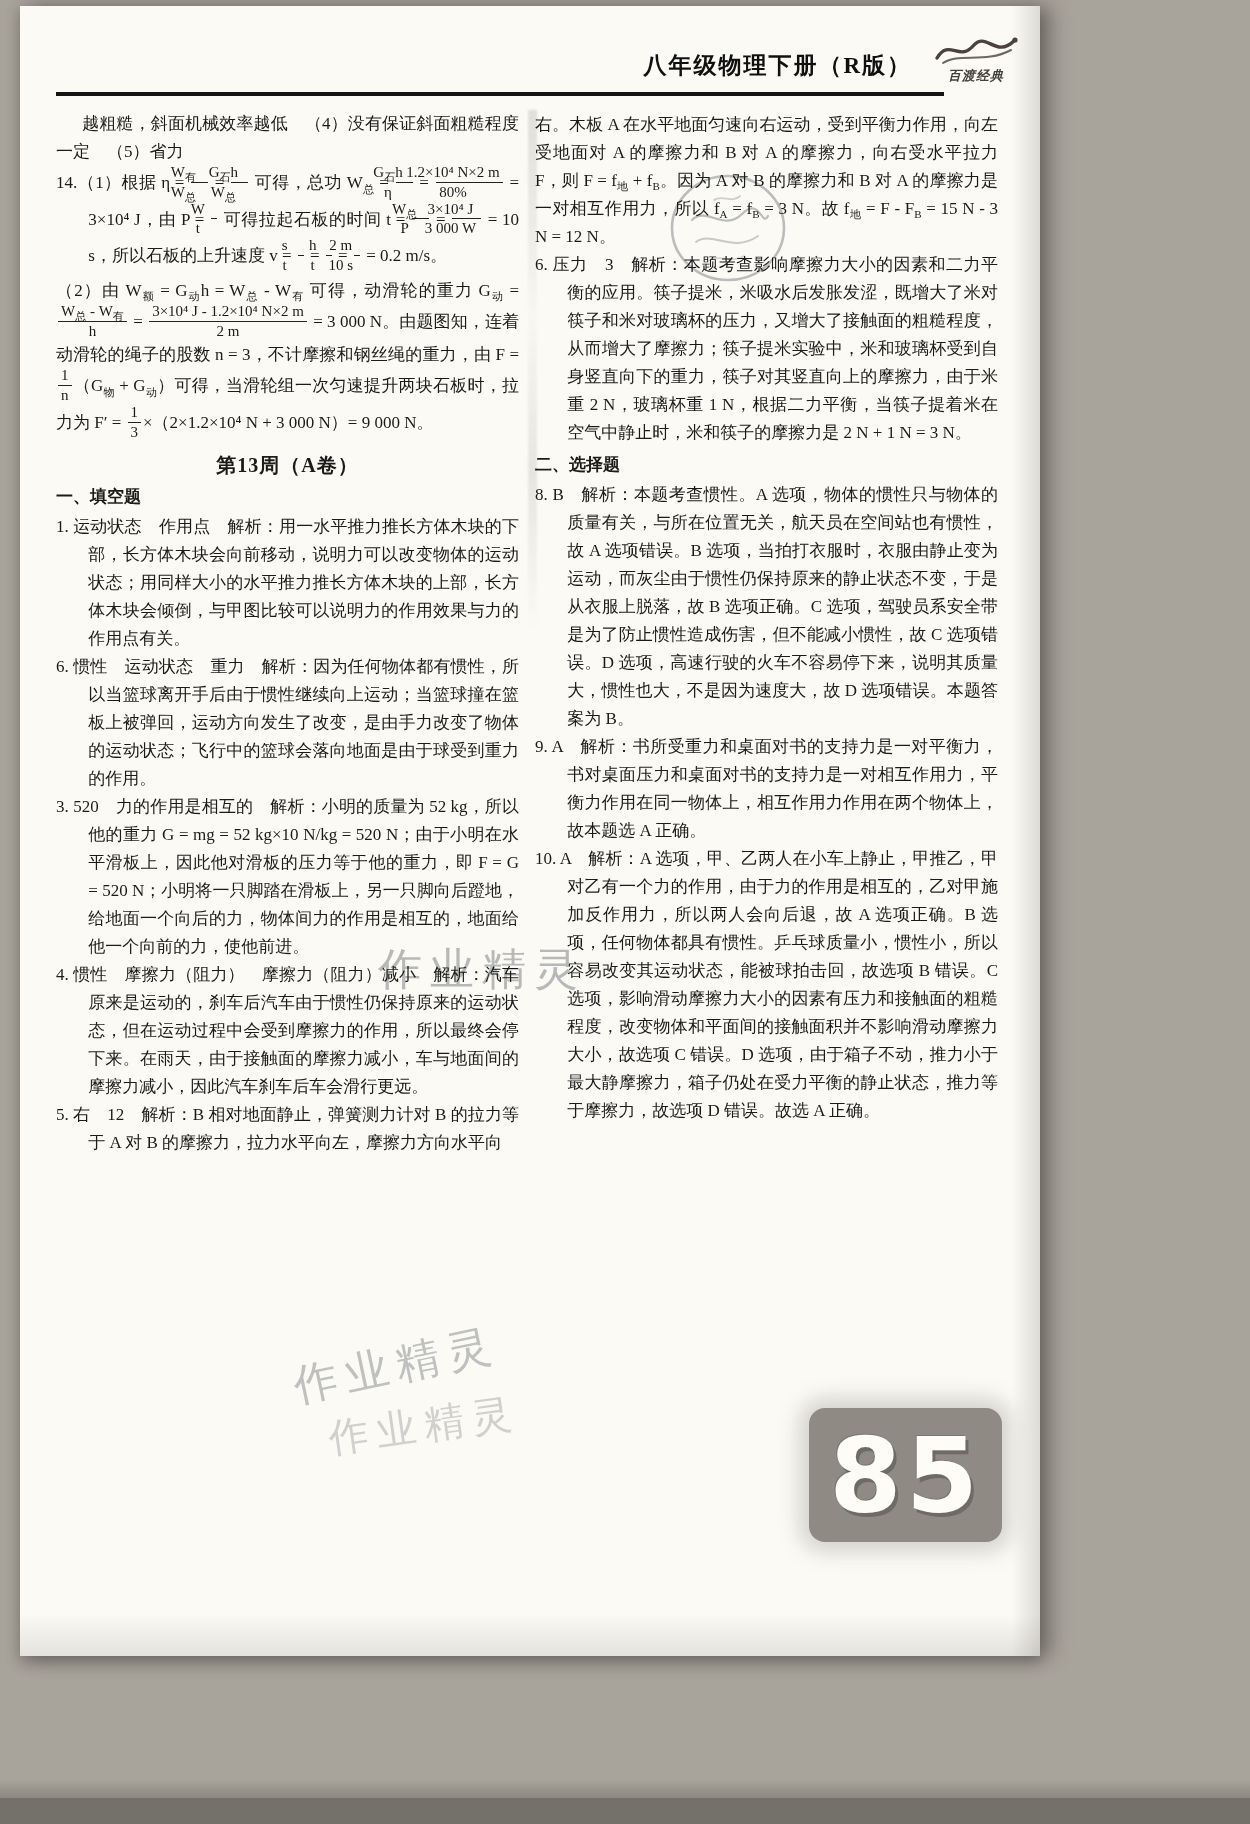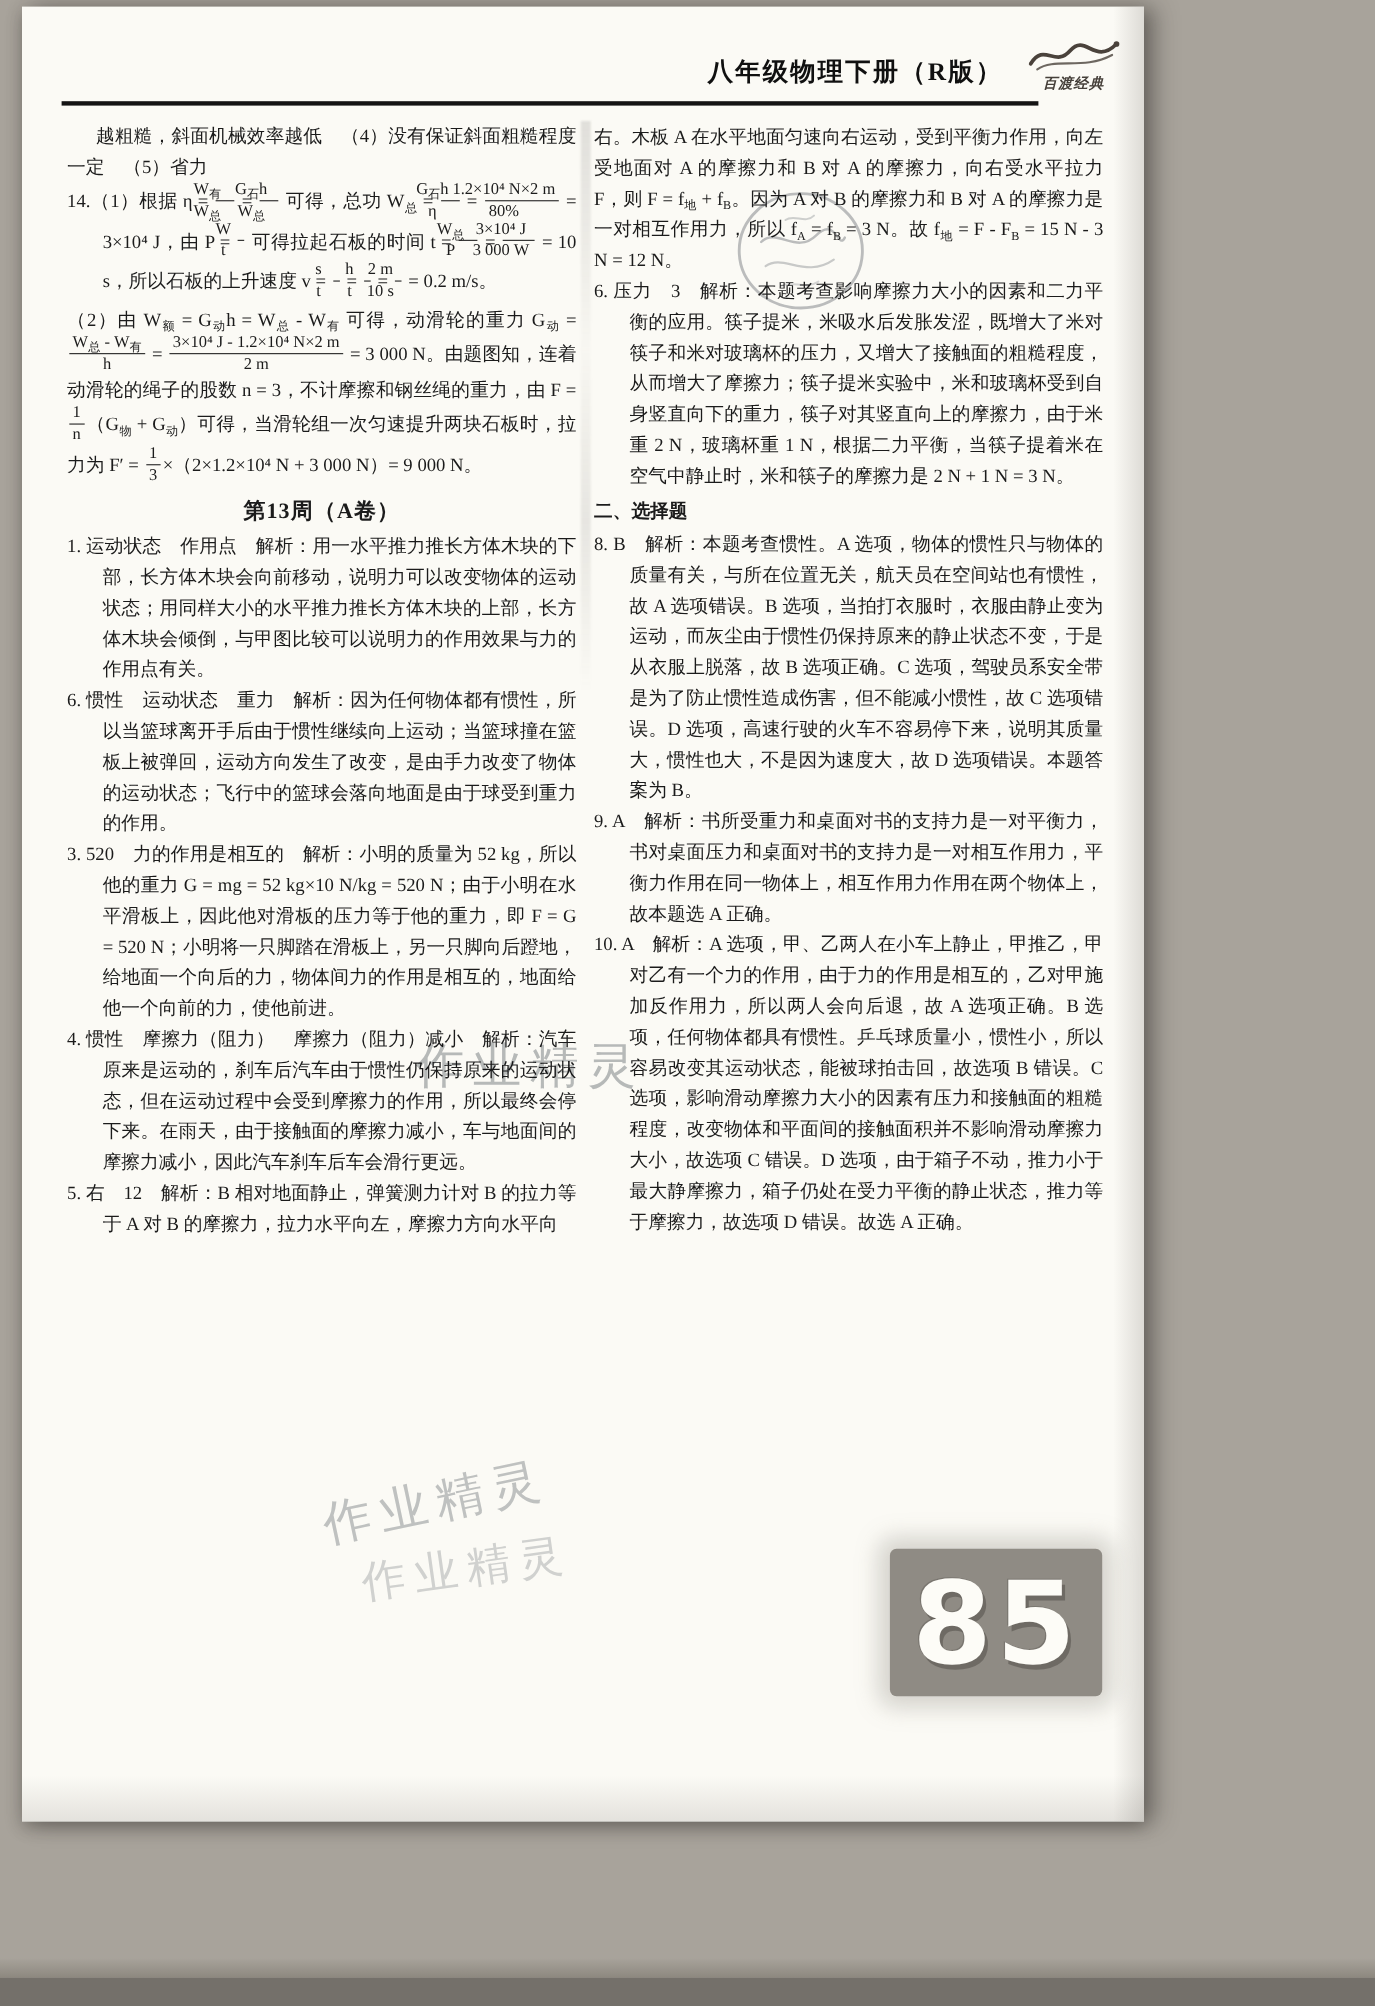--- a/index.html
+++ b/index.html
@@ -33,21 +33,21 @@
 
   .rule { position:absolute; top:86px; left:36px; width:888px; height:4px; background:#141414; }
 
   .spine-smudge { position:absolute; left:508px; top:104px; width:9px; height:520px;
     background:linear-gradient(to bottom, rgba(90,88,84,.16), rgba(90,88,84,.02) 40%, rgba(90,88,84,.12) 70%, rgba(90,88,84,0));
     filter:blur(1px); pointer-events:none; }
 
   .cols {
     position:absolute; top:104px; left:36px; width:952px;
     display:flex; gap:16px;
-    font-size:17px; line-height:28px; color:#1b1b1b; text-align:justify;justify-content:center;
+    font-size:17px; line-height:28px; color:#1b1b1b; text-align:justify;
   }
   .col { width:463px; }
 
   .blk { margin:0; }
   .para { text-indent:1.55em; }
   .cont { margin-top:1px; }
   .item { padding-left:1.9em; text-indent:-1.9em; }
   .heading { font-weight:bold; margin:4px 0 2px; }
   .title { font-weight:bold; text-align:center; font-size:20px; margin:8px 0 4px; letter-spacing:1px; text-indent:0; }
 
@@ -56,21 +56,21 @@
   .frac { display:inline-block; vertical-align:middle; text-align:center;
     font-size:15px; line-height:1.12; margin:0 2px; transform:translateY(-2px); }
   .fnum { display:block; padding:0 3px 1px; border-bottom:1.3px solid #222; }
   .fden { display:block; padding:1px 3px 0; }
 
   .page-num {
     position:absolute; right:38px; top:1402px; z-index:4;
     background:#8f8b84; color:#fdfcf7;
     font-family:"DejaVu Sans","Liberation Sans",sans-serif;
     font-weight:800; font-size:104px; line-height:1;
-    padding:16px 20px 14px; border-radius:6px; letter-spacing:4px;
+    padding:16px 20px 14px; border-radius:16px; letter-spacing:4px;
     text-shadow:3px 4px 0 rgba(84,80,74,.55), -1px -1px 0 rgba(84,80,74,.35);
     box-shadow:0 0 20px 10px rgba(143,139,132,.35);
   }
 
   .watermark {
     position:absolute; z-index:5; pointer-events:none;
     color:#80868c; opacity:.55; mix-blend-mode:multiply;
     font-size:44px; letter-spacing:8px;
     font-family:"Liberation Sans","DejaVu Sans",sans-serif;
   }
@@ -101,20 +101,21 @@
 
   <div class="rule"></div>
   <div class="spine-smudge"></div>
 
   <div class="cols">
     <div class="col" id="left-column">
         <div class="blk para">越粗糙，斜面机械效率越低　（4）没有保证斜面粗糙程度一定　（5）省力</div>
         <div class="blk item">14.（1）根据 η = <span class="frac"><span class="fnum">W<sub>有</sub></span><span class="fden">W<sub>总</sub></span></span> = <span class="frac"><span class="fnum">G<sub>石</sub>h</span><span class="fden">W<sub>总</sub></span></span> 可得，总功 W<sub>总</sub> = <span class="frac"><span class="fnum">G<sub>石</sub>h</span><span class="fden">η</span></span> = <span class="frac"><span class="fnum">1.2×10⁴ N×2 m</span><span class="fden">80%</span></span> = 3×10⁴ J，由 P = <span class="frac"><span class="fnum">W</span><span class="fden">t</span></span> 可得拉起石板的时间 t = <span class="frac"><span class="fnum">W<sub>总</sub></span><span class="fden">P</span></span> = <span class="frac"><span class="fnum">3×10⁴ J</span><span class="fden">3 000 W</span></span> = 10 s，所以石板的上升速度 v = <span class="frac"><span class="fnum">s</span><span class="fden">t</span></span> = <span class="frac"><span class="fnum">h</span><span class="fden">t</span></span> = <span class="frac"><span class="fnum">2 m</span><span class="fden">10 s</span></span> = 0.2 m/s。</div>
         <div class="blk cont">（2）由 W<sub>额</sub> = G<sub>动</sub>h = W<sub>总</sub> - W<sub>有</sub> 可得，动滑轮的重力 G<sub>动</sub> = <span class="frac"><span class="fnum">W<sub>总</sub> - W<sub>有</sub></span><span class="fden">h</span></span> = <span class="frac"><span class="fnum">3×10⁴ J - 1.2×10⁴ N×2 m</span><span class="fden">2 m</span></span> = 3 000 N。由题图知，连着动滑轮的绳子的股数 n = 3，不计摩擦和钢丝绳的重力，由 F = <span class="frac"><span class="fnum">1</span><span class="fden">n</span></span>（G<sub>物</sub> + G<sub>动</sub>）可得，当滑轮组一次匀速提升两块石板时，拉力为 F′ = <span class="frac"><span class="fnum">1</span><span class="fden">3</span></span>×（2×1.2×10⁴ N + 3 000 N）= 9 000 N。</div>
         <div class="blk title">第13周（A卷）</div>
+        <div class="blk heading">一、填空题</div>
         <div class="blk item">1. 运动状态　作用点　解析：用一水平推力推长方体木块的下部，长方体木块会向前移动，说明力可以改变物体的运动状态；用同样大小的水平推力推长方体木块的上部，长方体木块会倾倒，与甲图比较可以说明力的作用效果与力的作用点有关。</div>
         <div class="blk item">6. 惯性　运动状态　重力　解析：因为任何物体都有惯性，所以当篮球离开手后由于惯性继续向上运动；当篮球撞在篮板上被弹回，运动方向发生了改变，是由手力改变了物体的运动状态；飞行中的篮球会落向地面是由于球受到重力的作用。</div>
         <div class="blk item">3. 520　力的作用是相互的　解析：小明的质量为 52 kg，所以他的重力 G = mg = 52 kg×10 N/kg = 520 N；由于小明在水平滑板上，因此他对滑板的压力等于他的重力，即 F = G = 520 N；小明将一只脚踏在滑板上，另一只脚向后蹬地，给地面一个向后的力，物体间力的作用是相互的，地面给他一个向前的力，使他前进。</div>
         <div class="blk item">4. 惯性　摩擦力（阻力）　摩擦力（阻力）减小　解析：汽车原来是运动的，刹车后汽车由于惯性仍保持原来的运动状态，但在运动过程中会受到摩擦力的作用，所以最终会停下来。在雨天，由于接触面的摩擦力减小，车与地面间的摩擦力减小，因此汽车刹车后车会滑行更远。</div>
         <div class="blk item">5. 右　12　解析：B 相对地面静止，弹簧测力计对 B 的拉力等于 A 对 B 的摩擦力，拉力水平向左，摩擦力方向水平向</div>
       </div>
     <div class="col" id="right-column">
         <div class="blk cont">右。木板 A 在水平地面匀速向右运动，受到平衡力作用，向左受地面对 A 的摩擦力和 B 对 A 的摩擦力，向右受水平拉力 F，则 F = f<sub>地</sub> + f<sub>B</sub>。因为 A 对 B 的摩擦力和 B 对 A 的摩擦力是一对相互作用力，所以 f<sub>A</sub> = f<sub>B</sub> = 3 N。故 f<sub>地</sub> = F - F<sub>B</sub> = 15 N - 3 N = 12 N。</div>
         <div class="blk item">6. 压力　3　解析：本题考查影响摩擦力大小的因素和二力平衡的应用。筷子提米，米吸水后发胀发涩，既增大了米对筷子和米对玻璃杯的压力，又增大了接触面的粗糙程度，从而增大了摩擦力；筷子提米实验中，米和玻璃杯受到自身竖直向下的重力，筷子对其竖直向上的摩擦力，由于米重 2 N，玻璃杯重 1 N，根据二力平衡，当筷子提着米在空气中静止时，米和筷子的摩擦力是 2 N + 1 N = 3 N。</div>
         <div class="blk heading">二、选择题</div>

